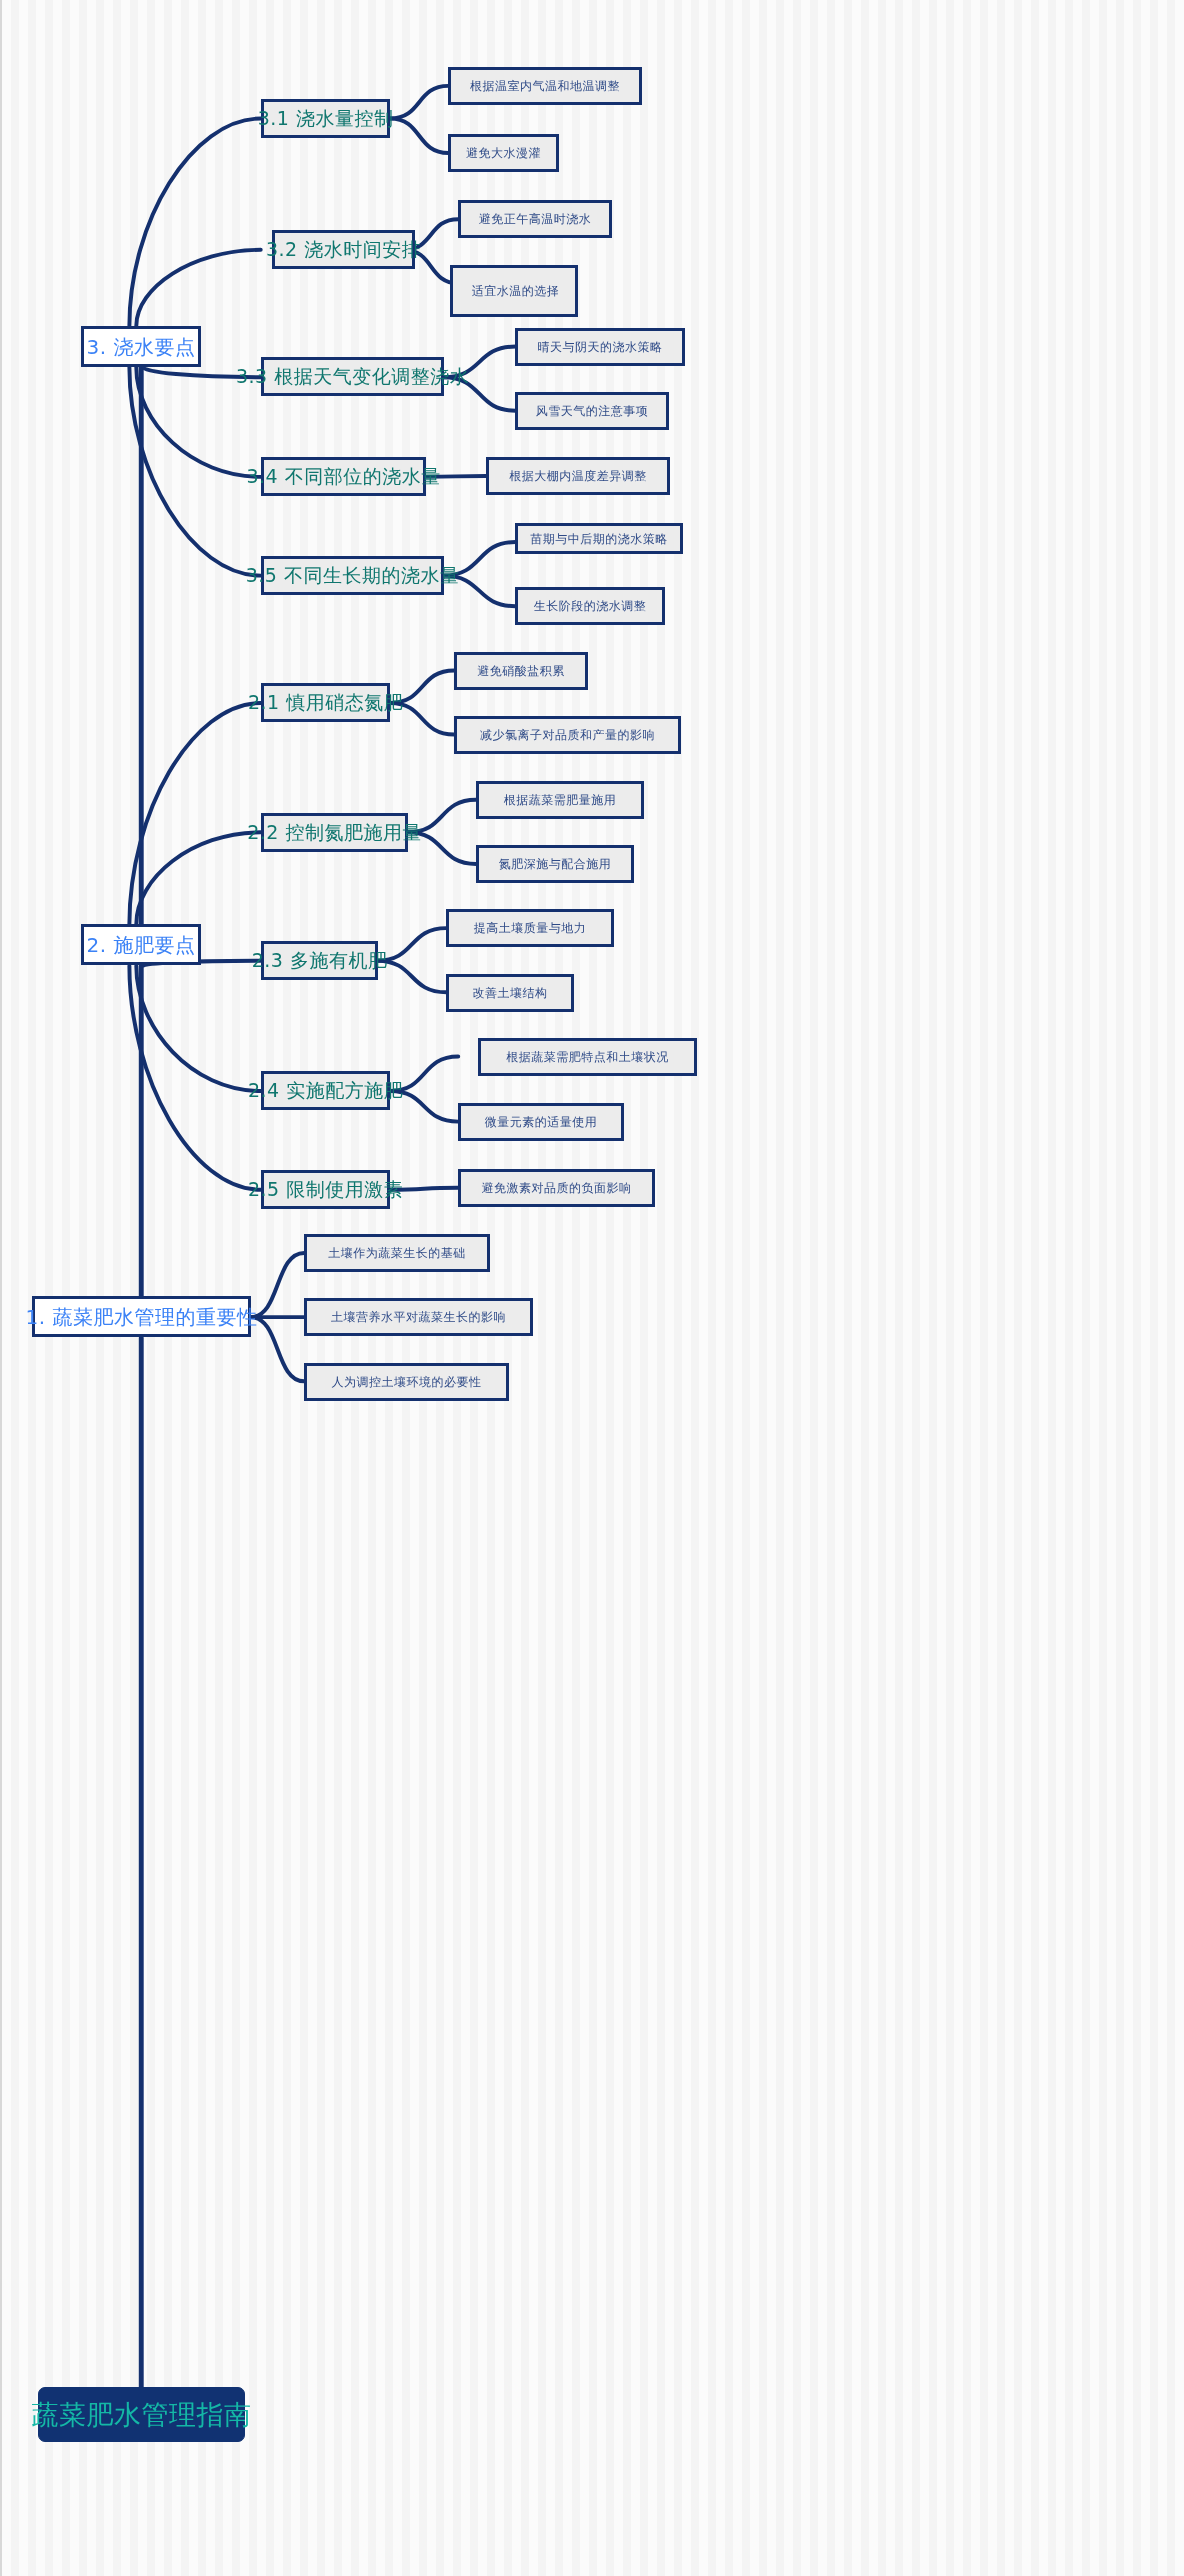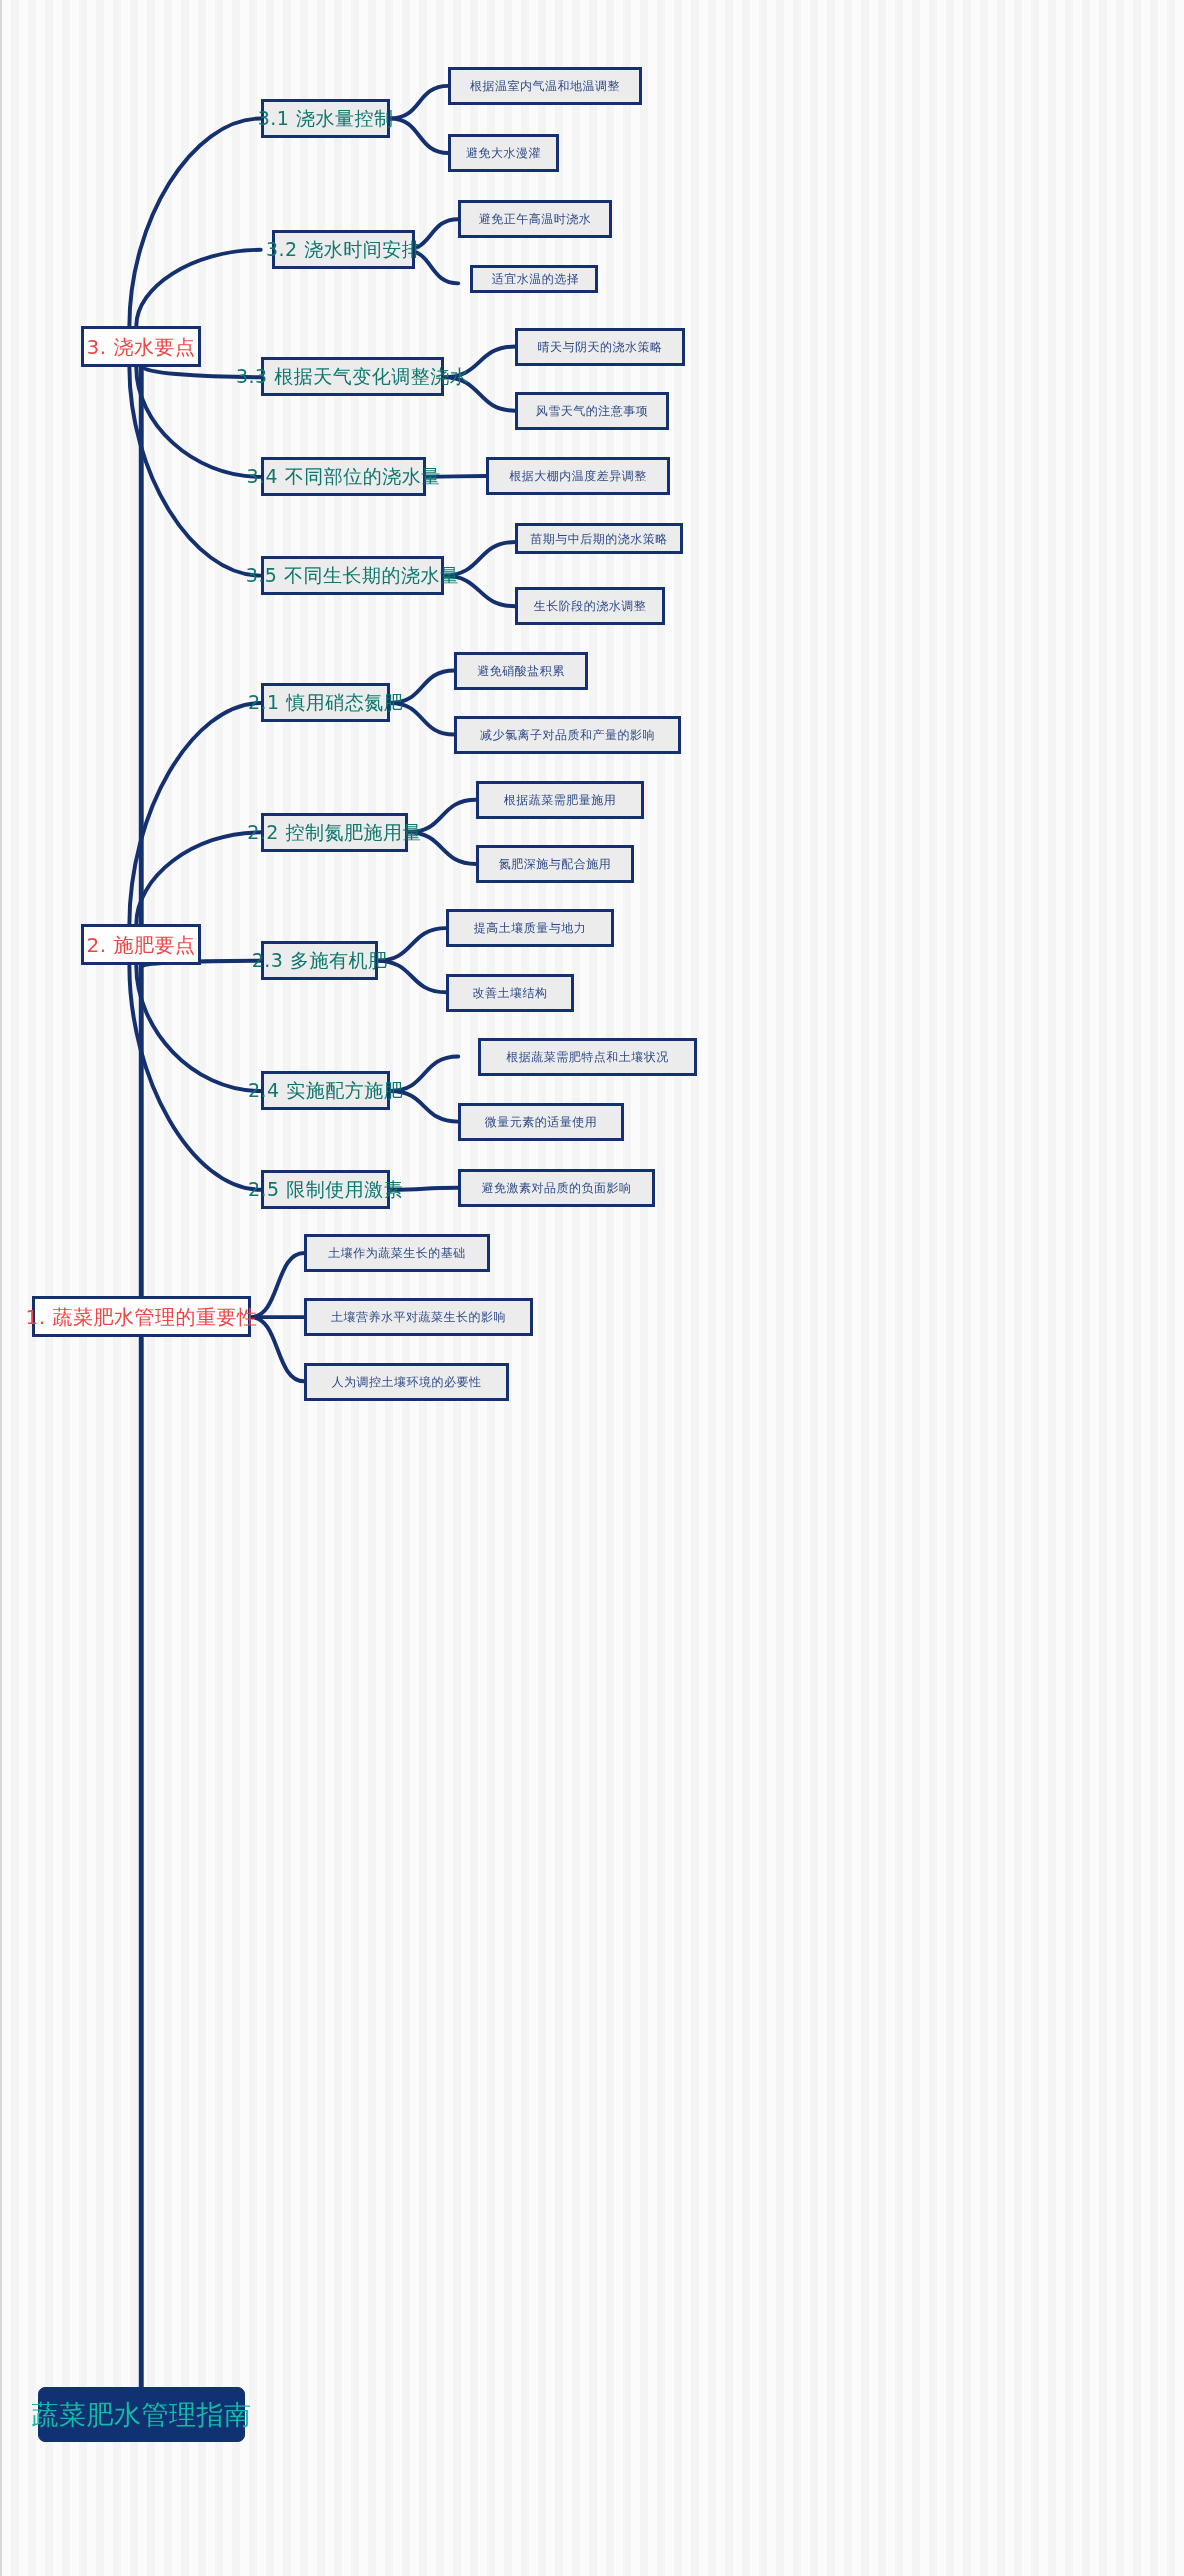--- a/index.html
+++ b/index.html
@@ -37,21 +37,21 @@
     border:1px solid #113272;
     border-radius:7px;
     color:#14b8a6;
     font-size:27px;
     padding:0 22px;
     height:55px;
   }
   .lv1{
     background:#ffffff;
     border:3px solid #14306e;
-    color:#ef4444;
+    color:#3b82f6;
     font-size:20px;
     padding:0 16px;
     height:41px;
   }
   .lv2{
     background:#ececec;
     border:3px solid #14306e;
     color:#0f766e;
     font-size:19px;
     padding:0 14px;
@@ -158,21 +158,21 @@
 
   <div class="node lv3" style="left: 446px; top: 67px; width: 194px; height: 38px;">
     <span class="lbl">根据温室内气温和地温调整</span>
   </div>
   <div class="node lv3" style="left: 446px; top: 134px; width: 111px; height: 38px;">
     <span class="lbl">避免大水漫灌</span>
   </div>
   <div class="node lv3" style="left: 456px; top: 200px; width: 154px; height: 38px;">
     <span class="lbl">避免正午高温时浇水</span>
   </div>
-  <div class="node lv3" style="left: 468px; top: 265px; width: 128px; height: 28px; padding-left: 16px;">
+  <div class="node lv3" style="left: 448px; top: 265px; width: 128px; height: 52px; padding-left: 16px;">
     <span class="lbl">适宜水温的选择</span>
   </div>
   <div class="node lv3" style="left: 513px; top: 328px; width: 170px; height: 38px;">
     <span class="lbl">晴天与阴天的浇水策略</span>
   </div>
   <div class="node lv3" style="left: 513px; top: 392px; width: 154px; height: 38px;">
     <span class="lbl">风雪天气的注意事项</span>
   </div>
   <div class="node lv3" style="left: 484px; top: 457px; width: 184px; height: 38px;">
     <span class="lbl">根据大棚内温度差异调整</span>

